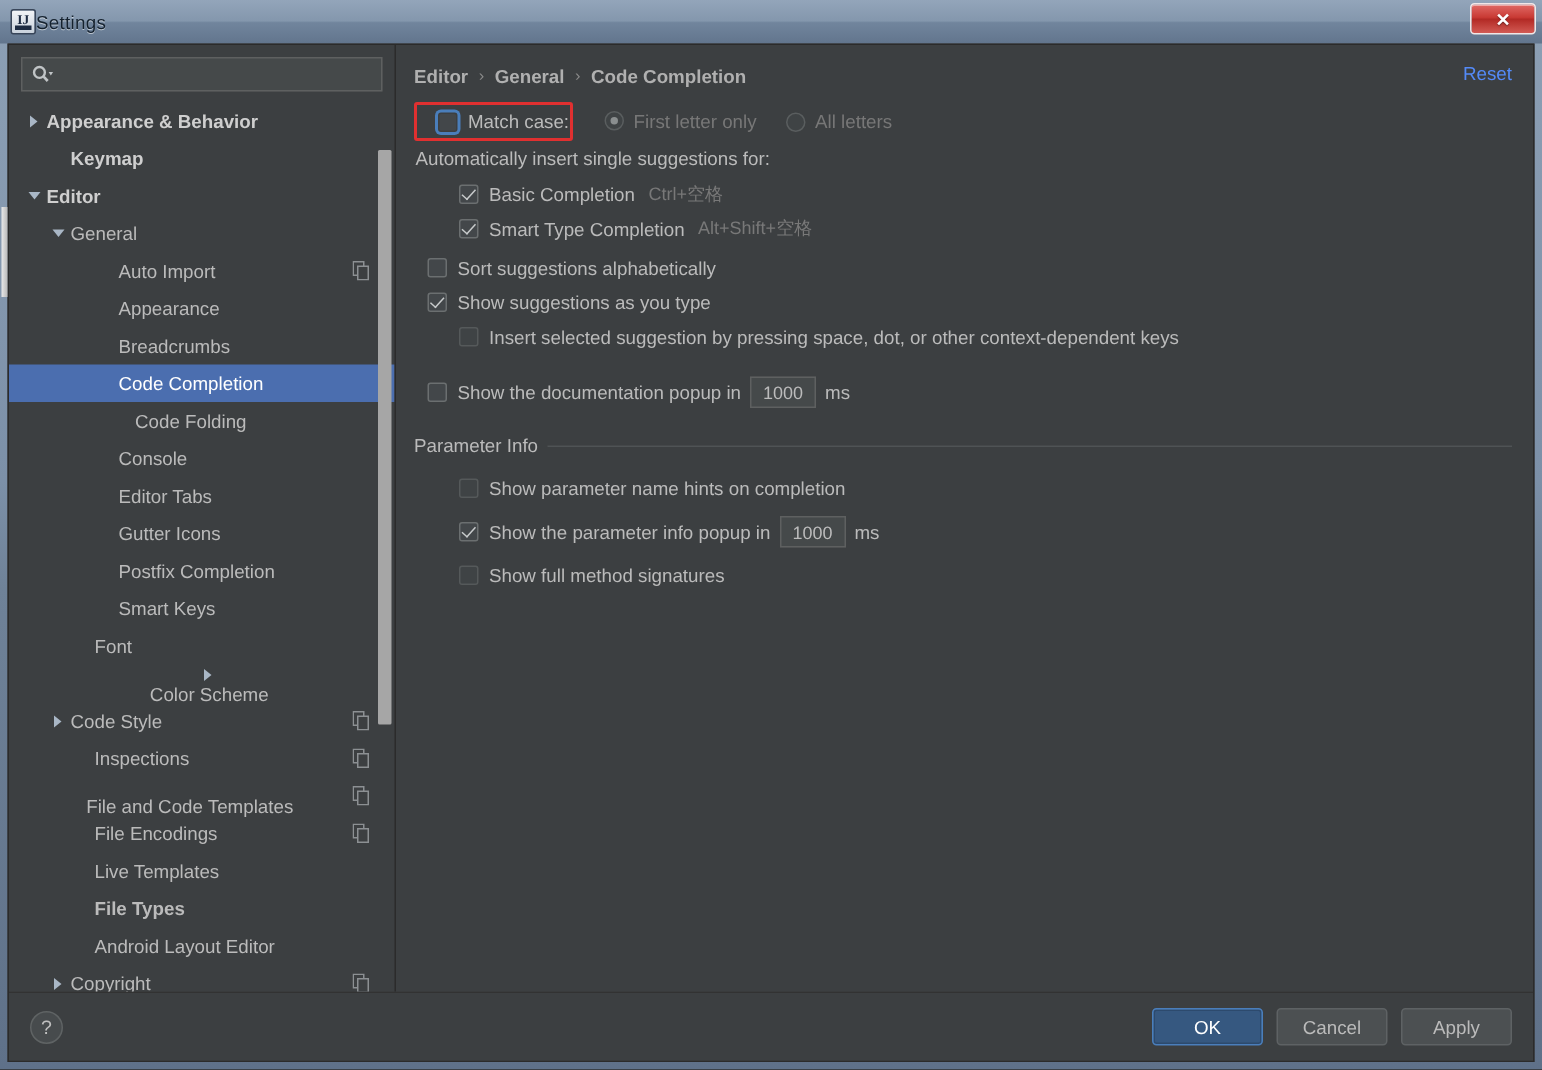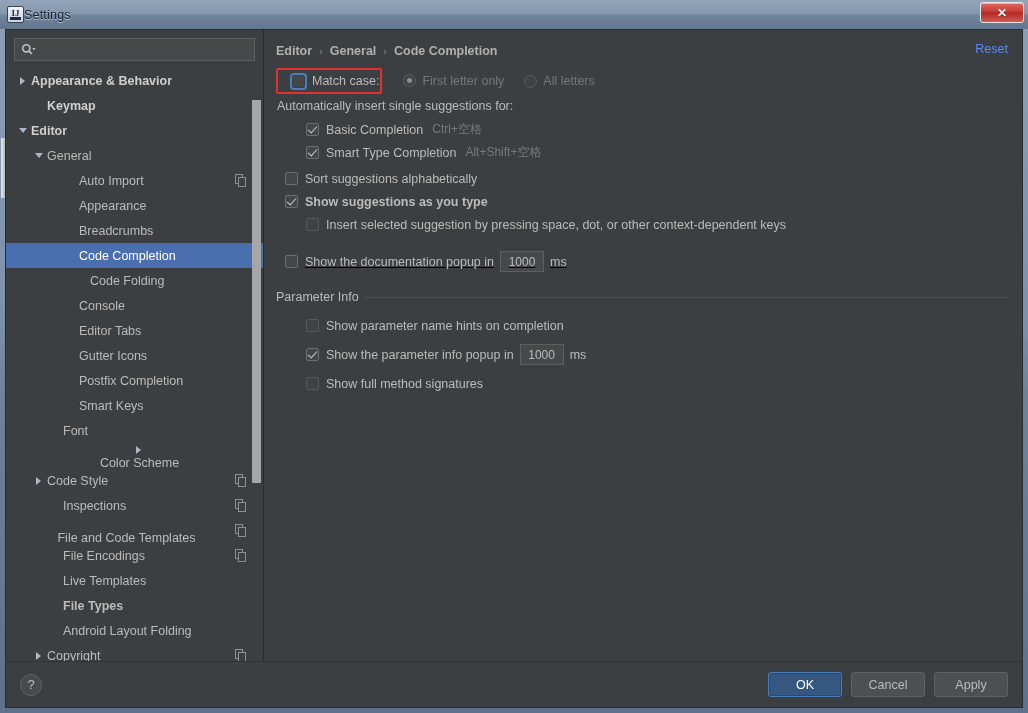--- a/index.html
+++ b/index.html
@@ -418,21 +418,21 @@
               <div class="tree-row" style="padding-left: 42px; font-weight: bold;">
                 <span class="tw">
                   <i></i>
                 </span>
                 <span class="tree-label">File Types</span>
               </div>
               <div class="tree-row" style="padding-left: 42px;">
                 <span class="tw">
                   <i></i>
                 </span>
-                <span class="tree-label">Android Layout Folding</span>
+                <span class="tree-label">Android Layout Editor</span>
               </div>
               <div class="tree-row" style="padding-left: 26px;">
                 <span class="tw collapsed">
                   <i></i>
                 </span>
                 <span class="tree-label">Copyright</span>
                 <span class="copy-icon"><svg width="12" height="13" viewBox="0 0 12 13">
                     <rect x="0.5" y="0.5" width="7" height="9" fill="none" stroke="#8c9093"></rect>
                     <rect x="3.5" y="3.5" width="7" height="9" fill="#3c3f41" stroke="#8c9093"></rect>
                   </svg></span>
@@ -485,31 +485,31 @@
           <span class="cb checked"></span>
           <span class="lbl">Smart Type Completion</span>
           <span class="shortcut">Alt+Shift+空格</span>
         </div>
 
         <div class="row" style="padding-left:9px;margin-top:3px;">
           <span class="cb"></span>
           <span class="lbl">Sort suggestions alphabetically</span>
         </div>
 
-        <div class="row" style="padding-left:9px;font-weight:bold;">
+        <div class="row" style="padding-left:9px;">
           <span class="cb checked"></span>
           <span class="lbl">Show suggestions as you type</span>
         </div>
 
         <div class="row" style="padding-left:30px;">
           <span class="cb dim"></span>
           <span class="lbl">Insert selected suggestion by pressing space, dot, or other context-dependent keys</span>
         </div>
 
-        <div class="row" style="padding-left:9px;margin-top:13px;height:25px;text-decoration:underline;">
+        <div class="row" style="padding-left:9px;margin-top:13px;height:25px;">
           <span class="cb"></span>
           <span class="lbl">Show the documentation popup in</span>
           <input class="numfield" type="text" value="1000" style="">
           <span class="lbl">ms</span>
         </div>
 
         <div id="param-group">
           <div id="param-legend-row">
             <span class="section-lbl">Parameter Info</span>
             <span id="param-legend-line"></span>

